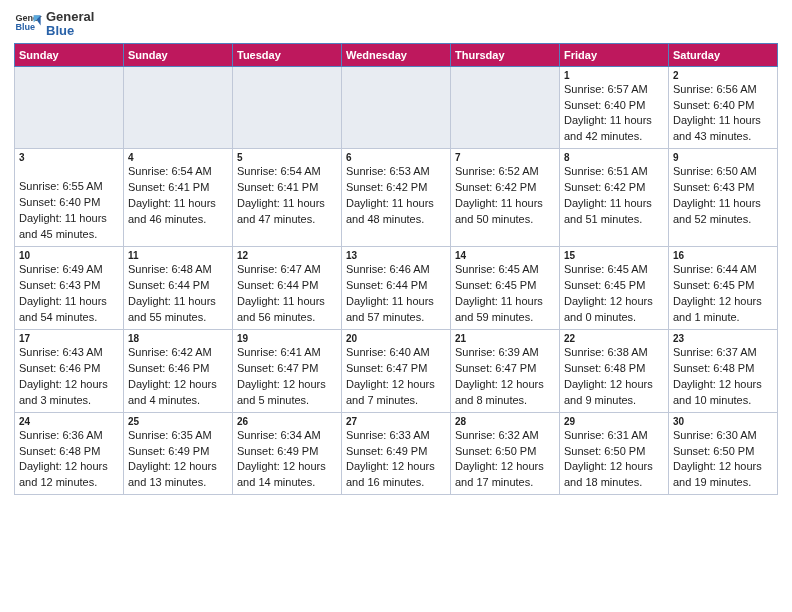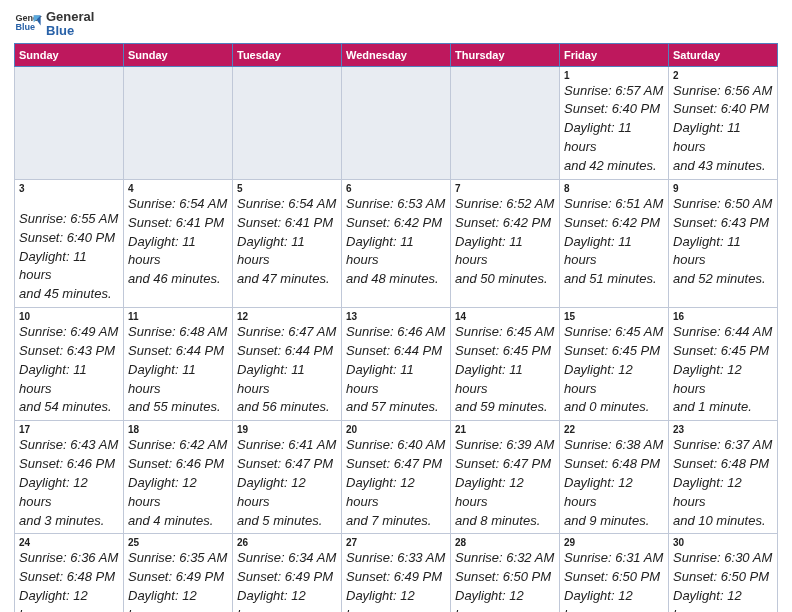--- a/index.html
+++ b/index.html
@@ -71,24 +71,23 @@
     tbody tr:last-child td {
       height: 60px;
     }
     .day-num {
       font-weight: bold;
       font-size: 10px;
       display: block;
       margin-bottom: 1px;
     }
     .day-info {
-      font-size: 13px;
+      font-size: 11px;
       line-height: 1.45;
       color: #222;
-      font-style: italic;
     }
   </style>
 </head>
 <body>
 
 <div class="container">
   <div class="header-row">
     <div class="logo">
       <svg class="logo-icon" viewBox="0 0 40 40">
         <text x="2" y="16" font-size="13" font-weight="bold" fill="#333">General</text>

